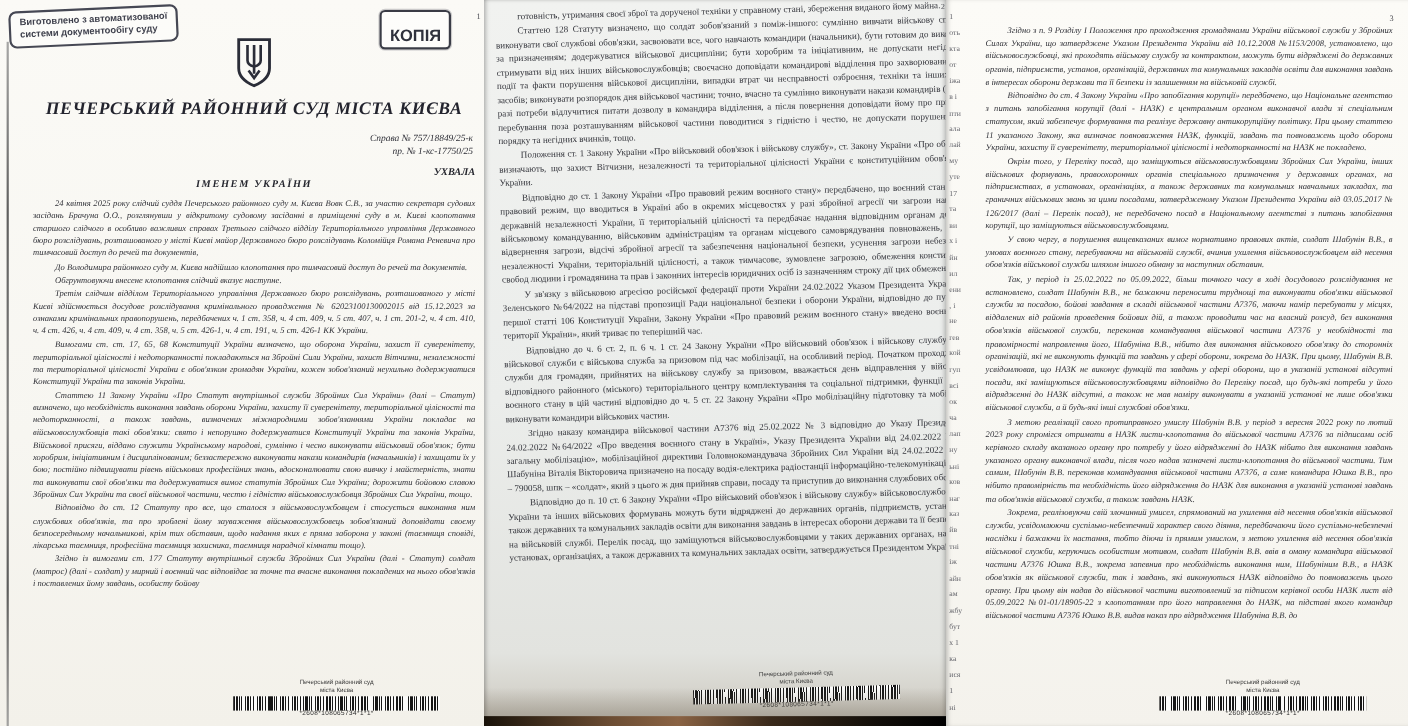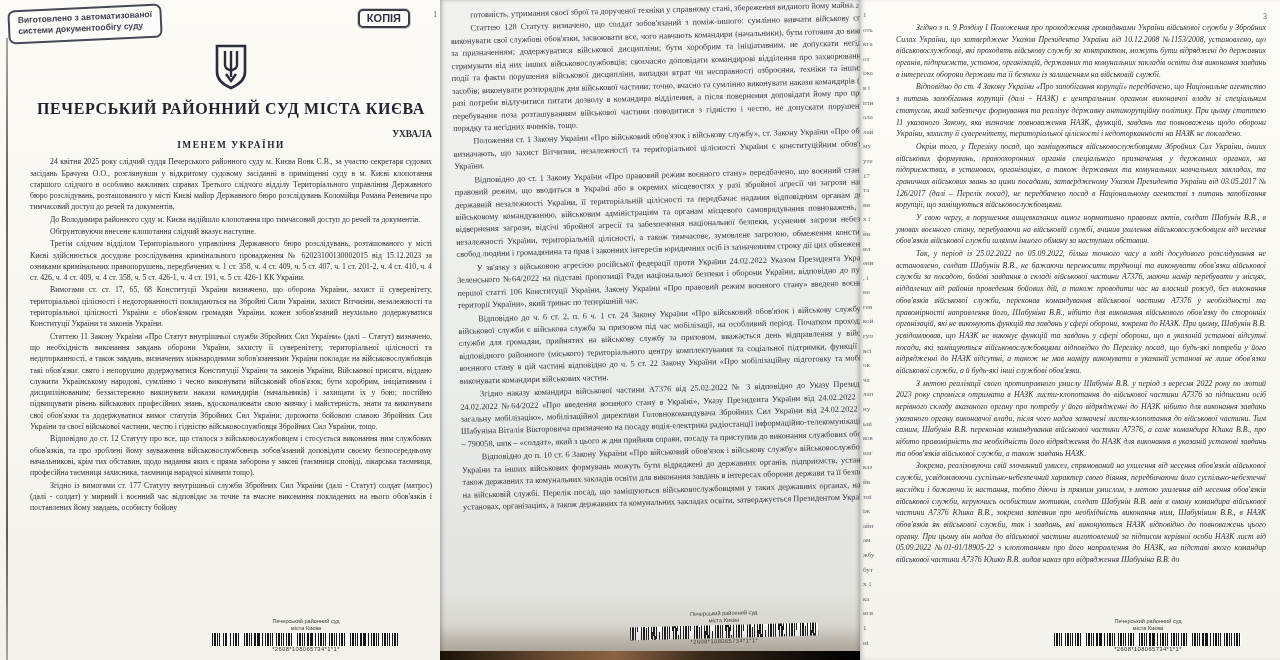--- a/index.html
+++ b/index.html
@@ -13,28 +13,28 @@
          box-shadow:inset 3px 0 5px -2px rgba(0,0,0,.28);}
 
   
   .binding{position:absolute;left:6px;top:38px;bottom:0;width:2px;
            background:linear-gradient(180deg,#8a8a8a,#2c2c2c 25%,#555 55%,#2a2a2a 80%,#888);opacity:.75;}
   .made-stamp{position:absolute;top:7px;left:8px;transform:rotate(-2.6deg);
       border:2px solid #464854;border-radius:7px;padding:3px 8px 4px;
       font-family:"Liberation Sans",sans-serif;font-weight:bold;font-size:8.5px;line-height:1.35;
       color:#3f414d;white-space:pre-line;background:rgba(255,255,255,.4);}
   .copy-stamp{position:absolute;top:9px;right:30px;border:2px solid #3a3c46;border-radius:5px;
-      padding:1px 7px 2px;font-family:"Liberation Sans",sans-serif;font-weight:bold;font-size:11px;
+      padding:13px 7px 2px;font-family:"Liberation Sans",sans-serif;font-weight:bold;font-size:15px;
       color:#2f313c;box-shadow:0 0 0 1px rgba(58,60,70,.25);background:rgba(255,255,255,.5);}
   .pgnum{position:absolute;font-size:7.5px;color:#4a4b52;}
   #page1 .pgnum{top:10px;right:3px;}
   #page2 .pgnum{top:2px;right:1px;font-size:7px;}
   #page3 .pgnum{top:12px;right:13px;}
 
-  .p1-content{position:absolute;top:44px;left:30px;right:8px;}
+  .p1-content{position:absolute;top:34px;left:30px;right:8px;font-style:italic;}
   .emblem{text-align:center;margin:0 0 4px 0;}
   .court-name{text-align:center;font-weight:bold;font-size:16px;letter-spacing:.6px;margin:2px 0 10px;color:#23242e;}
   .case-lines{text-align:right;font-size:8.6px;line-height:1.45;margin-right:2px;color:#2c2d35;}
   .doc-title{text-align:right;font-weight:bold;font-size:9.4px;line-height:1.3;margin-top:7px;color:#26272f;}
   .doc-subtitle{text-align:center;font-weight:bold;font-size:9.4px;letter-spacing:1.5px;color:#26272f;}
 
   .para{font-size:7.8px;line-height:1.45;text-align:justify;text-indent:20px;margin:0 0 1px 0;color:#2e2f36;}
   .p1-body{margin-top:6px;}
   .established{font-weight:bold;text-align:center;font-size:9.2px;letter-spacing:1px;margin:5px 0 5px;color:#26272f;}
 
@@ -82,20 +82,24 @@
             <path d="M3 2 h28 v26 q0 10 -14 16 Q3 38 3 28 Z" fill="none" stroke="#2b2d38" stroke-width="2.6"></path>
             <g stroke="#2b2d38" stroke-width="2.4" fill="none">
               <path d="M11 7 v14 q0 4 6 5.5 q6 -1.5 6 -5.5 V7"></path>
               <path d="M17 7 v26"></path>
               <path d="M12 30 l5 7 l5 -7"></path>
             </g>
           </svg>
         </span>
       </div>
       <div class="court-name">ПЕЧЕРСЬКИЙ РАЙОННИЙ СУД МІСТА КИЄВА</div>
+      <div class="case-lines">
+        <div>Справа № 757/18849/25-к</div>
+        <div>пр. № 1-кс-17750/25</div>
+      </div>
       <div class="doc-title">УХВАЛА</div>
       <div class="doc-subtitle">ІМЕНЕМ УКРАЇНИ</div>
 
       <div class="p1-body">
         <p class="para">24 квітня 2025 року слідчий суддя Печерського районного суду м. Києва Вовк С.В., за участю секретаря судових засідань Брачуна О.О., розглянувши у відкритому судовому засіданні в приміщенні суду в м. Києві клопотання старшого слідчого в особливо важливих справах Третього слідчого відділу Територіального управління Державного бюро розслідувань, розташованого у місті Києві майор Державного бюро розслідувань Коломійця Романа Реневича про тимчасовий доступ до речей та документів,</p>
         <p class="para">До Володимира районного суду м. Києва надійшло клопотання про тимчасовий доступ до речей та документів.</p>
         <p class="para">Обгрунтовуючи внесене клопотання слідчий вказує наступне.</p>
         <p class="para">Третім слідчим відділом Територіального управління Державного бюро розслідувань, розташованого у місті Києві здійснюється досудове розслідування кримінального провадження № 62023100130002015 від 15.12.2023 за ознаками кримінальних правопорушень, передбачених ч. 1 ст. 358, ч. 4 ст. 409, ч. 5 ст. 407, ч. 1 ст. 201-2, ч. 4 ст. 410, ч. 4 ст. 426, ч. 4 ст. 409, ч. 4 ст. 358, ч. 5 ст. 426-1, ч. 4 ст. 191, ч. 5 ст. 426-1 КК України.</p>
         <p class="para">Вимогами ст. ст. 17, 65, 68 Конституції України визначено, що оборона України, захист її суверенітету, територіальної цілісності і недоторканності покладаються на Збройні Сили України, захист Вітчизни, незалежності та територіальної цілісності України є обов'язком громадян України, кожен зобов'язаний неухильно додержуватися Конституції України та законів України.</p>
         <p class="para">Статтею 11 Закону України «Про Статут внутрішньої служби Збройних Сил України» (далі – Статут) визначено, що необхідність виконання завдань оборони України, захисту її суверенітету, територіальної цілісності та недоторканності, а також завдань, визначених міжнародними зобов'язаннями України покладає на військовослужбовців такі обов'язки: свято і непорушно додержуватися Конституції України та законів України, Військової присяги, віддано служити Українському народові, сумлінно і чесно виконувати військовий обов'язок; бути хоробрим, ініціативним і дисциплінованим; беззастережно виконувати накази командирів (начальників) і захищати їх у бою; постійно підвищувати рівень військових професійних знань, вдосконалювати свою вивчку і майстерність, знати та виконувати свої обов'язки та додержуватися вимог статутів Збройних Сил України; дорожити бойовою славою Збройних Сил України та своєї військової частини, честю і гідністю військовослужбовця Збройних Сил України, тощо.</p>

